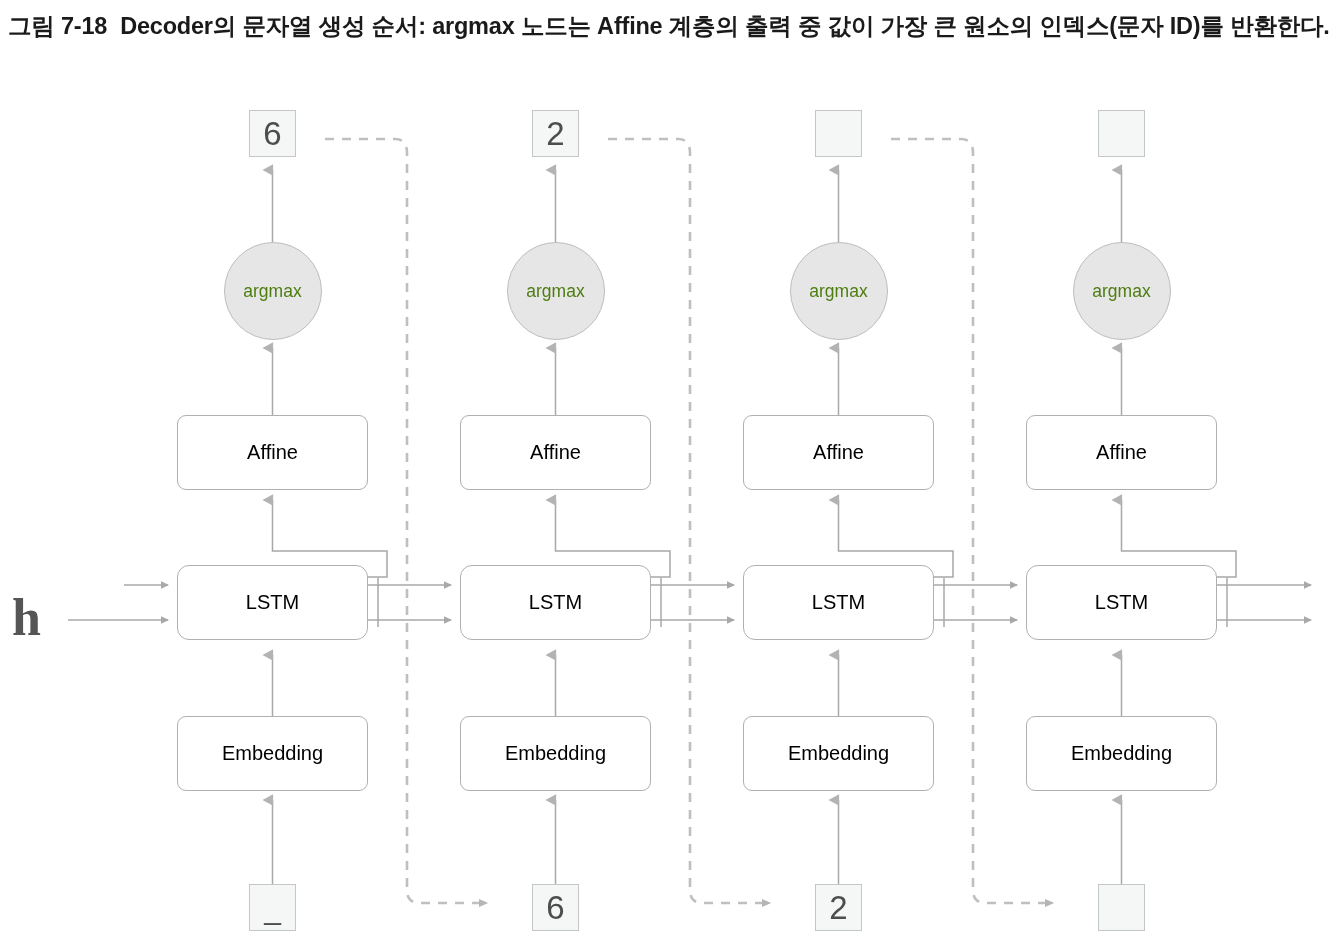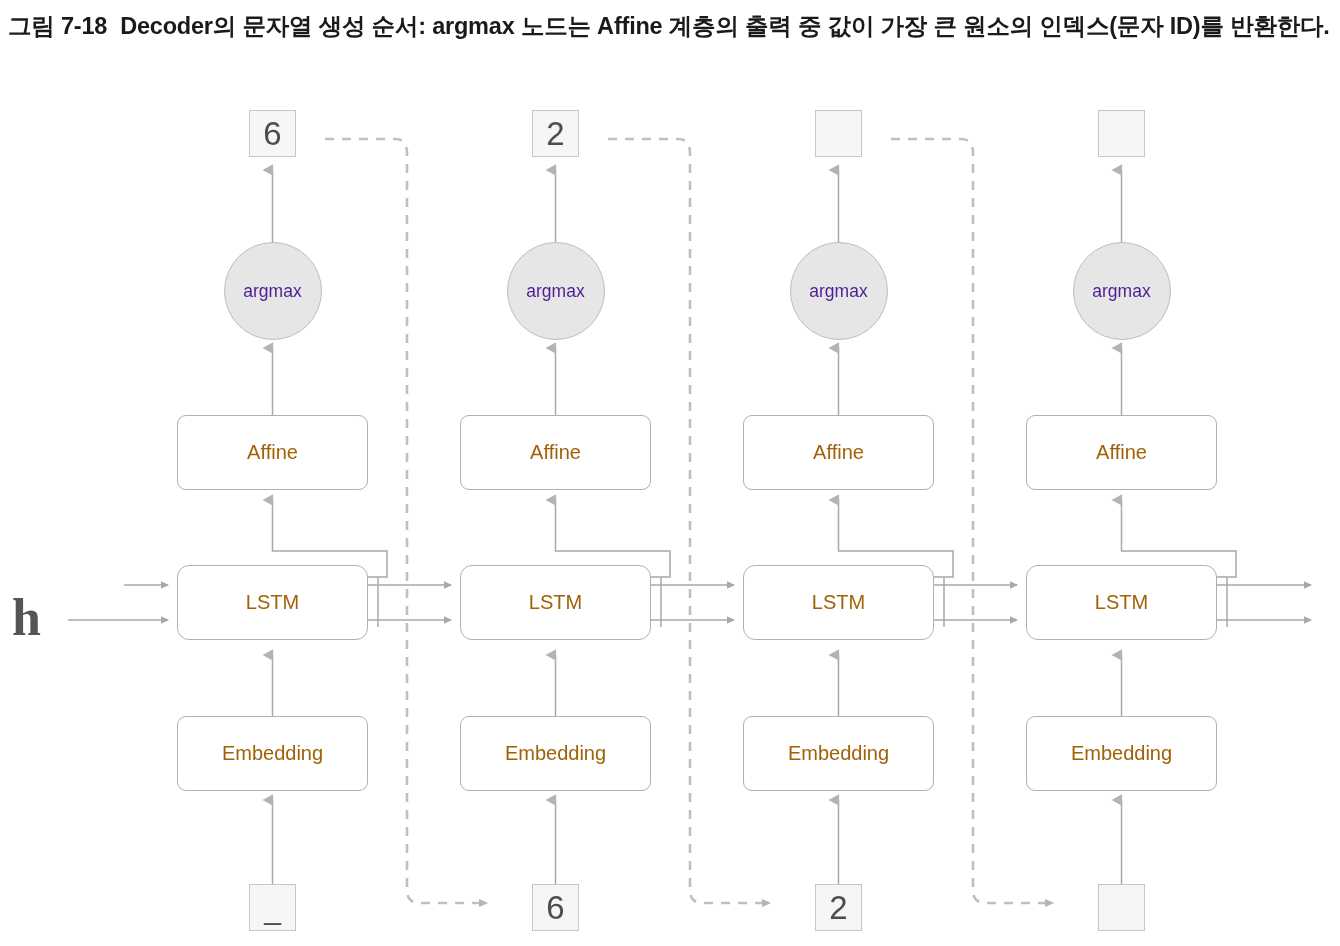--- a/index.html
+++ b/index.html
@@ -63,38 +63,38 @@
   .node {
     position: absolute;
     box-sizing: border-box;
     display: flex;
     align-items: center;
     justify-content: center;
     background: #ffffff;
     border: 1.4px solid #b0b0b0;
     border-radius: 9px;
     font-size: 20px;
-    color: #a16207;
+    color: #000000;
     white-space: nowrap;
   }
   .node.lstm { border-radius: 12px; }
 
   .argmax {
     position: absolute;
     box-sizing: border-box;
     width: 98px;
     height: 98px;
     border-radius: 50%;
     background: #e6e6e6;
     border: 1.2px solid #bdbdbd;
     display: flex;
     align-items: center;
     justify-content: center;
     font-size: 17.5px;
-    color: #4c1d95;
+    color: #4d7c0f;
   }
 
   .token {
     position: absolute;
     box-sizing: border-box;
     width: 47px;
     height: 47px;
     background: #f5f7f6;
     border: 1.3px solid #c3c7c5;
     display: flex;

